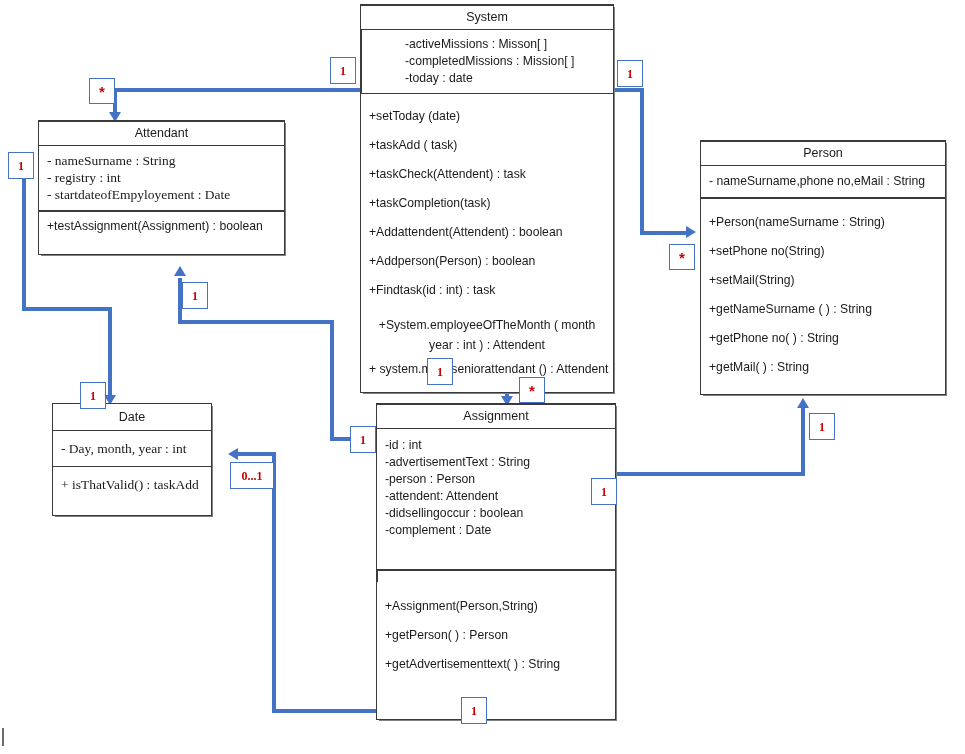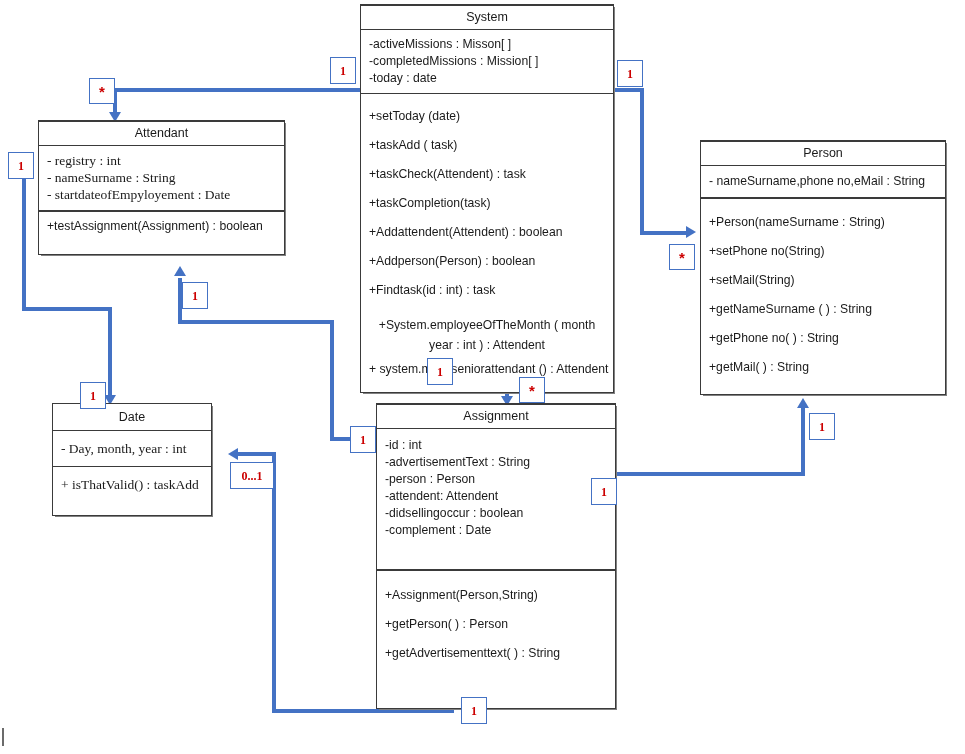--- a/index.html
+++ b/index.html
@@ -174,43 +174,43 @@
   <div class="arrow up" style="left:797px; top:398px;"></div>
 
   <div class="conn v" style="left:450px; top:655px; height:58px;"></div>
   <div class="conn h" style="left:272px; top:709px; width:182px;"></div>
   <div class="conn v" style="left:272px; top:452px; height:260px;"></div>
   <div class="conn h" style="left:238px; top:452px; width:38px;"></div>
   <div class="arrow left" style="left:228px; top:448px;"></div>
 
   <div class="uml-class edge-left edge-top" style="left:360px; top:4px; width:254px;">
     <div class="uml-header">System</div>
-    <div class="uml-compartment" style="min-height:52px;">
+    <div class="uml-compartment" style="min-height:52px;margin-left:36px;">
       <div class="uml-line">-activeMissions : Misson[ ]</div>
       <div class="uml-line">-completedMissions : Mission[ ]</div>
       <div class="uml-line">-today : date</div>
     </div>
     <div class="uml-compartment" style="padding-top:8px; padding-bottom:8px;">
       <div class="uml-line m">+setToday (date)</div>
       <div class="uml-line m">+taskAdd ( task)</div>
       <div class="uml-line m">+taskCheck(Attendent) : task</div>
       <div class="uml-line m">+taskCompletion(task)</div>
       <div class="uml-line m">+Addattendent(Attendent) : boolean</div>
       <div class="uml-line m">+Addperson(Person) : boolean</div>
       <div class="uml-line m">+Findtask(id : int) : task</div>
       <div class="uml-line wrap" style="margin-top:10px;text-align:center;">+System.employeeOfTheMonth ( month year : int ) : Attendent</div>
       <div class="uml-line m">+ system.most seniorattendant () : Attendent</div>
     </div>
   </div>
 
   <div class="uml-class edge-left edge-top" style="left:38px; top:120px; width:247px;">
     <div class="uml-header">Attendant</div>
     <div class="uml-compartment serif" style="min-height:66px; border-bottom:2px solid #3a3a3a;">
+      <div class="uml-line">- nameSurname : String</div>
       <div class="uml-line">- registry : int</div>
-      <div class="uml-line">- nameSurname : String</div>
       <div class="uml-line">- startdateofEmpyloyement : Date</div>
     </div>
     <div class="uml-compartment" style="min-height:42px; border-top:none;">
       <div class="uml-line">+testAssignment(Assignment) : boolean</div>
     </div>
   </div>
 
   <div class="uml-class edge-left edge-top" style="left:700px; top:140px; width:246px;">
     <div class="uml-header">Person</div>
     <div class="uml-compartment" style="border-bottom:2px solid #3a3a3a; padding-top:7px; padding-bottom:7px;">
@@ -239,21 +239,21 @@
   <div class="uml-class edge-left edge-top" style="left:376px; top:403px; width:240px;">
     <div class="uml-header">Assignment</div>
     <div class="uml-compartment" style="padding-top:8px; padding-bottom:30px; border-bottom:2px solid #3a3a3a;">
       <div class="uml-line">-id : int</div>
       <div class="uml-line">-advertisementText : String</div>
       <div class="uml-line">-person : Person</div>
       <div class="uml-line">-attendent: Attendent</div>
       <div class="uml-line">-didsellingoccur : boolean</div>
       <div class="uml-line">-complement : Date</div>
     </div>
-    <div class="uml-compartment" style="border-top:none; padding-top:10px; padding-bottom:40px;">
+    <div class="uml-compartment" style="border-top:none; padding-top:10px; padding-bottom:40px;margin-top:11px;">
       <div class="uml-line m">+Assignment(Person,String)</div>
       <div class="uml-line m">+getPerson( ) : Person</div>
       <div class="uml-line m">+getAdvertisementtext( ) : String</div>
     </div>
   </div>
 
   <div class="mult star" style="left:89px; top:78px; width:26px; height:26px;">*</div>
 
   <div class="mult" style="left:8px; top:152px; width:26px; height:27px;">1</div>
 

